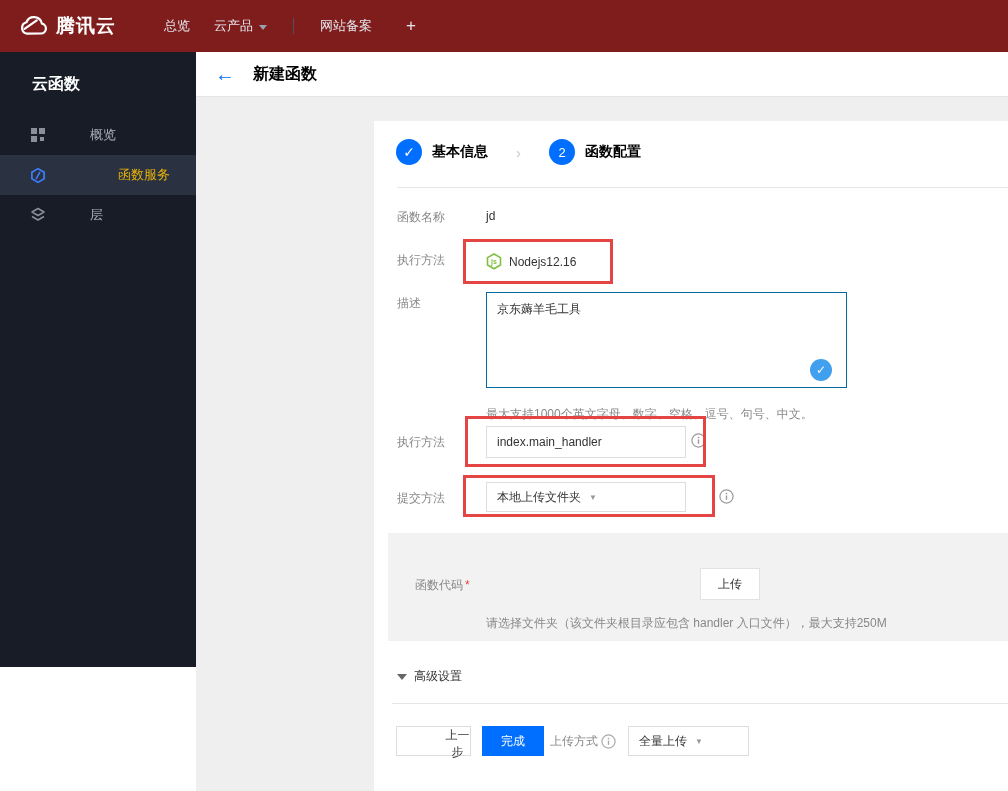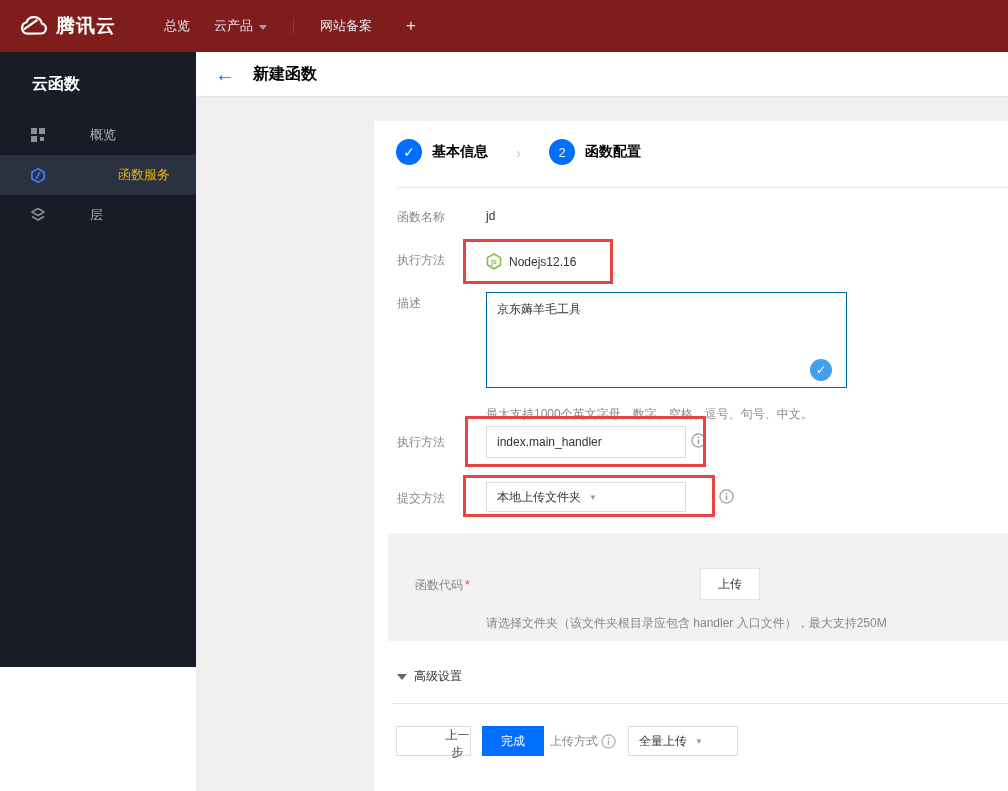--- a/index.html
+++ b/index.html
@@ -77,21 +77,21 @@
   .advanced { position:absolute; left:23px; top:547px; display:flex; align-items:center; cursor:pointer; }
   .advanced .tri { width:0; height:0; border-left:5px solid transparent; border-right:5px solid transparent; border-top:6px solid #666; margin-right:7px; }
   .advanced .adv-lbl { font-size:12px; color:#333; }
 
   
   .btn { font-family:inherit; font-size:12px; cursor:pointer; }
   .prev-btn { position:absolute; left:22px; top:605px; width:75px; height:30px; background:#fff; border:1px solid #ddd; color:#333;padding-left:48px; }
   .finish-btn { position:absolute; left:108px; top:605px; width:62px; height:30px; background:#006eff; border:none; color:#fff; }
   .mode-wrap { position:absolute; left:176px; top:612px; display:flex; align-items:center; color:#888; }
   .mode-wrap .info-inline { width:15px; height:15px; margin-left:3px; display:inline-flex; cursor:pointer; }
-  .mode-select { position:absolute; left:254px; top:605px; width:110px; height:30px; }
+  .mode-select { position:absolute; left:254px; top:605px; width:121px; height:30px; }
 </style>
 </head>
 <body>
 
 <div class="topbar">
   <div class="logo-wrap">
     <span style="display:inline-flex;">
       <svg width="30" height="24" viewBox="0 0 32 24" fill="none">
         <path d="M9 20 A6.2 6.2 0 0 1 9 8 A8.6 8.6 0 0 1 25.5 9.5 A5.3 5.3 0 0 1 24.5 20 Z" stroke="#fff" stroke-width="2.4" stroke-linejoin="round"></path>
         <path d="M7 15 L20 6" stroke="#fff" stroke-width="2.4" stroke-linecap="round"></path>

